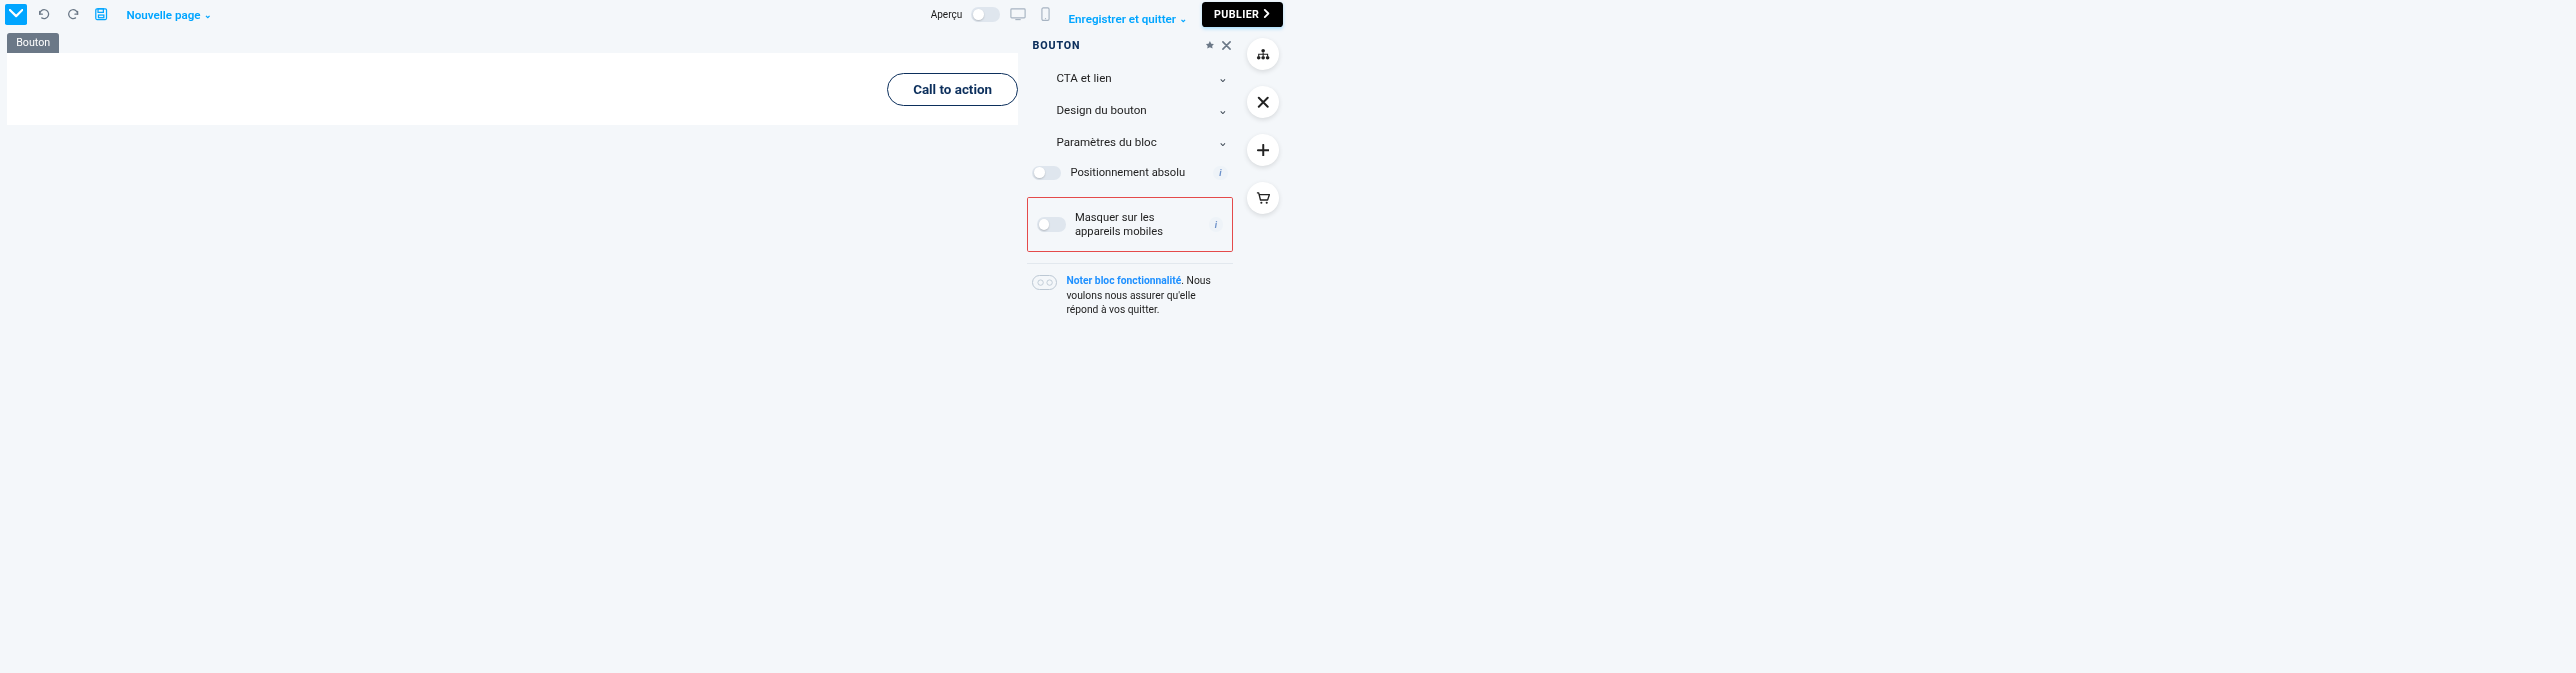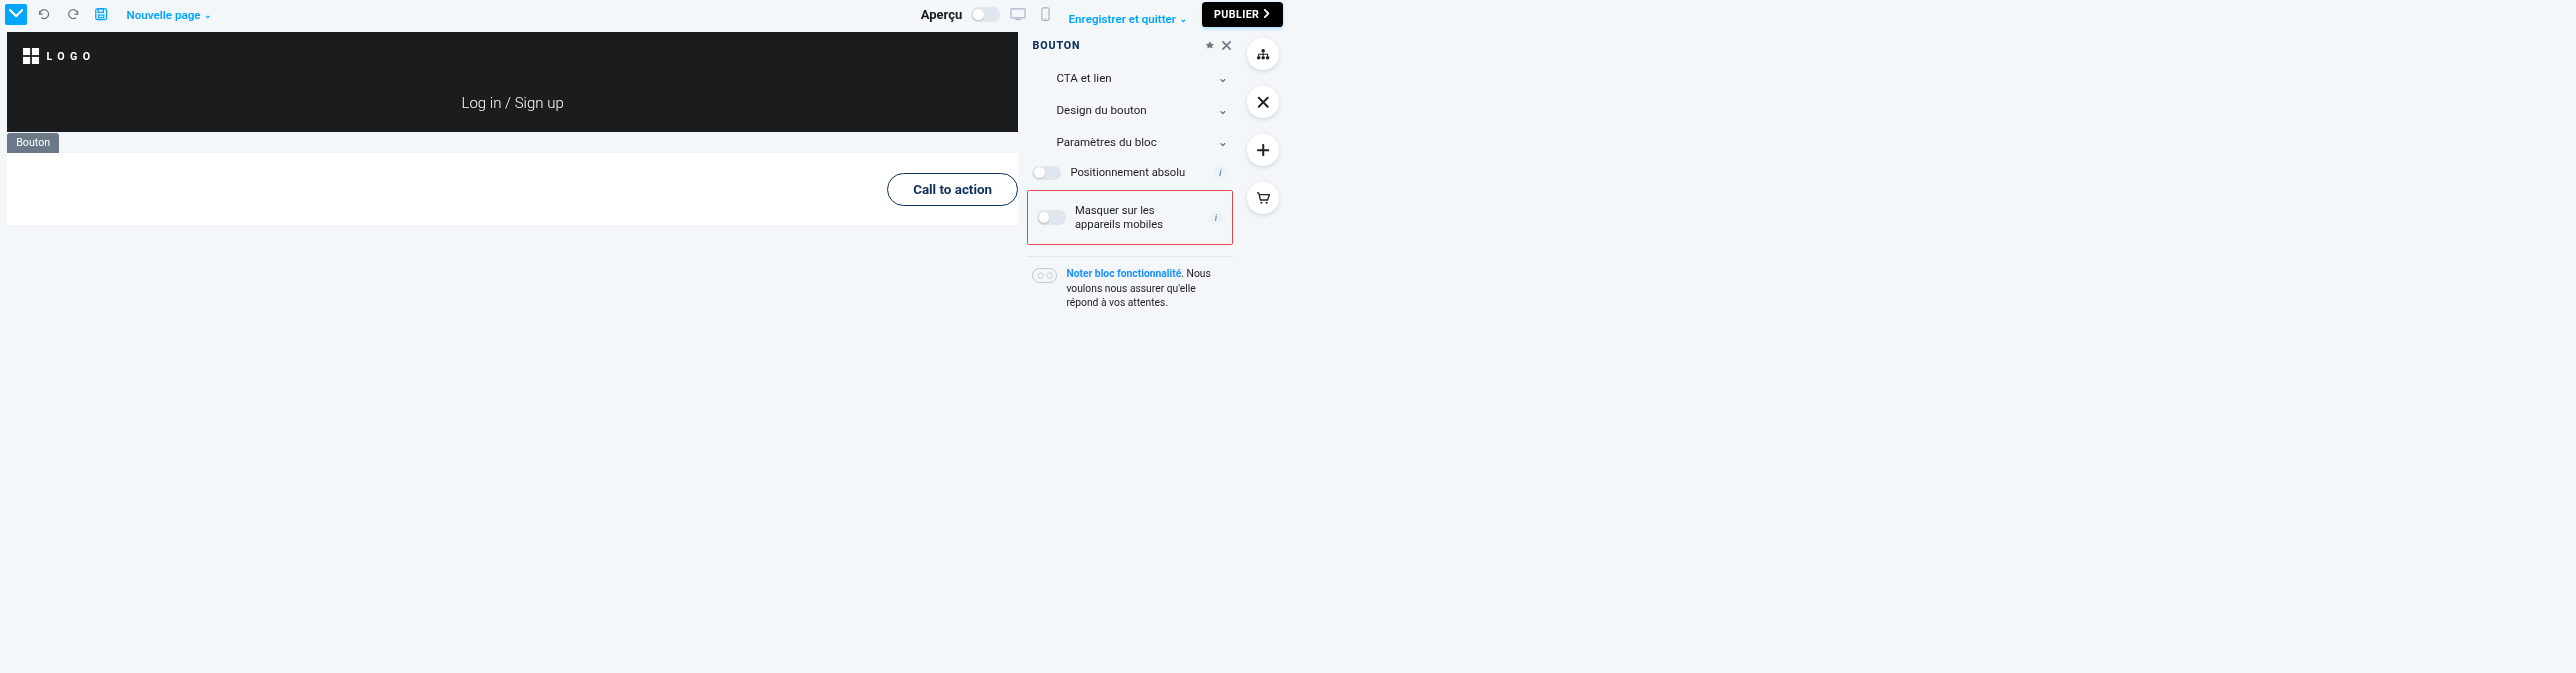--- a/index.html
+++ b/index.html
@@ -6,21 +6,21 @@
     body { font-family: -apple-system, BlinkMacSystemFont, "Segoe UI", Roboto, Arial, sans-serif; background: #f4f7fa; width: 1288px; height: 337px; overflow: hidden; position: relative; }
 
     
     .topbar { position: absolute; top: 0; left: 0; right: 0; height: 29px; display: flex; align-items: center; justify-content: space-between; padding: 0 5.4px; }
     .topbar-left { display: flex; align-items: center; gap: 7px; }
     .logo-sq { width: 21.5px; height: 21.5px; background: #00a5ff; display: flex; align-items: center; justify-content: center; border-radius: 1.8px; }
     .topbar-iconbtn { width: 21.5px; height: 21.5px; display: flex; align-items: center; justify-content: center; color: #6b7887; cursor: pointer; border-radius: 1.8px; }
     .topbar-iconbtn.active { color: #00a5ff; }
     .newpage { color: #00a5ff; font-size: 11.6px; font-weight: 600; display: flex; align-items: center; gap: 3.6px; margin-left: 7.2px; cursor: pointer; }
     .topbar-right { display: flex; align-items: center; gap: 9px; }
-    .preview-label { font-weight: 700; font-size: 13px; color: #1a1a1a; }
+    .preview-label { font-weight: 400; font-size: 10px; color: #1a1a1a; }
     .toggle { width: 29px; height: 14.3px; background: #dfe6ee; border-radius: 7.2px; cursor: pointer; position: relative; display: flex; align-items: center; }
     .toggle .knob { width: 10.7px; height: 10.7px; background: #fff; border-radius: 50%; position: absolute; left: 1.8px; box-shadow: 0 0.9px 1.8px rgba(0,0,0,.2); }
     .device-btn { width: 18px; height: 21.5px; display:flex; align-items:center; justify-content:center; color:#a7b4c2; cursor:pointer;}
     .save-exit { color: #00a5ff; font-size: 11.6px; font-weight: 600; display: flex; align-items: center; gap: 3.6px; cursor:pointer; padding: 0 5.4px; margin-top: 8px; }
     .publish-btn { background: #000000; color: #fff; font-size: 10.7px; font-weight: 700; letter-spacing: 0.4px; padding: 6.3px 12.5px; border-radius: 3.6px; display: flex; align-items: center; gap: 3.6px; cursor: pointer; box-shadow: 0 1.8px 3.6px rgba(0,165,255,.3); }
 
     
     .canvas-wrap { position: absolute; top: 32px; left: 7.2px; right: 270px; }
     .hero { background: #1b1c1e; height: 100px; position: relative; }
     .hero-logo { position: absolute; top: 16px; left: 16px; display: flex; align-items: center; gap: 7.2px; color: #fff; }
@@ -34,21 +34,21 @@
     
     .right-panel { position: absolute; top: 32px; right: 55px; width: 206px; }
     .panel-title-row { display: flex; align-items: center; justify-content: space-between; padding: 5.4px 1.8px 9px 5.4px; }
     .panel-title { font-weight: 800; font-size: 10.7px; letter-spacing: 0.9px; color: #0c2f5c; }
     .panel-title-icons { display: flex; gap: 7.2px; color: #6b7887; }
     .accordion-row { padding: 9px 5.4px; font-size: 11.6px; color: #222; display: flex; align-items: center; justify-content: space-between; cursor: pointer; margin-left: 24px; }
     .chev { color:#3a4552; }
     .toggle-row { display: flex; align-items: center; gap: 9px; padding: 7.2px 5.4px; }
     .toggle-row .label { font-size: 11.2px; color: #222; flex: 1; line-height: 1.25; }
     .info-i { width: 14.3px; height: 14.3px; border-radius: 50%; background:#eef3f8; color:#6b90c9; font-style: italic; font-weight:700; font-size:9px; display:flex; align-items:center; justify-content:center; cursor:pointer; }
-    .highlight-box { border: 1.8px solid #e44a4a; padding: 5.4px 3.6px; margin: 3px 0 0 0; border-radius: 1.8px; }
+    .highlight-box { border: 1.8px solid #e44a4a; padding: 5.4px 3.6px; margin: 10px 0 0 0; border-radius: 1.8px; }
     .divider { height: 0.9px; background: #e2e8ee; margin: 10.7px 0; }
     .feedback { display: flex; gap: 9px; padding: 0 5.4px; }
     .faces { width: 25px; height: 14.3px; border: 1.3px solid #bcc8d4; border-radius: 8px; display:flex; align-items:center; justify-content:center; gap:1.8px; flex-shrink:0; margin-top:0.9px;}
     .feedback-text { font-size: 10.3px; line-height: 1.4; color:#222; }
     .feedback-link { color:#1e90ff; font-weight:700; cursor:pointer; }
 
     
     .fab-stack { position: absolute; top: 38px; right: 9px; display: flex; flex-direction: column; gap: 16px; }
     .fab { width: 32px; height: 32px; background: #fff; border-radius: 50%; display: flex; align-items: center; justify-content: center; box-shadow: 0 1.8px 5.4px rgba(0,0,0,.12); cursor: pointer; color:#222;}
   </style>
@@ -112,34 +112,20 @@
       <span>
         <svg width="7.2" height="9" viewBox="0 0 8 10">
             <path d="M2 1l4 4-4 4" stroke="#fff" stroke-width="2" fill="none" stroke-linecap="round" stroke-linejoin="round"></path>
           </svg>
       </span>
     </div>
   </div>
 </div>
 
 <div class="canvas-wrap">
-  <div class="hero">
-    <div class="hero-logo">
-      <span class="hero-logo-glyph">
-        <svg width="16" height="16" viewBox="0 0 18 18">
-            <rect x="0" y="0" width="8" height="8" fill="#fff"></rect>
-            <rect x="10" y="0" width="8" height="8" fill="#fff"></rect>
-            <rect x="0" y="10" width="8" height="8" fill="#fff"></rect>
-            <rect x="10" y="10" width="8" height="8" fill="#fff"></rect>
-          </svg>
-      </span>
-      <span class="hero-logo-text">LOGO</span>
-    </div>
-    <div class="hero-login">Log in / Sign up</div>
-  </div>
   <span class="block-tag">Bouton</span>
   <div class="cta-section">
     <span class="cta-btn">Call to action</span>
   </div>
 </div>
 
 <div class="right-panel">
   <div class="panel-title-row">
     <span class="panel-title">BOUTON</span>
     <div class="panel-title-icons">
@@ -192,21 +178,21 @@
   <div class="feedback">
     <div class="faces">
       <svg width="7.2" height="7.2" viewBox="0 0 8 8">
           <circle cx="4" cy="4" r="3" fill="none" stroke="#bcc8d4" stroke-width="1"></circle>
         </svg>
       <svg width="7.2" height="7.2" viewBox="0 0 8 8">
           <circle cx="4" cy="4" r="3" fill="none" stroke="#bcc8d4" stroke-width="1"></circle>
         </svg>
     </div>
     <div class="feedback-text">
-      <span class="feedback-link">Noter bloc fonctionnalité</span><span>. Nous voulons nous assurer qu'elle répond à vos attentes.</span>
+      <span class="feedback-link">Noter bloc fonctionnalité</span><span>. Nous voulons nous assurer qu'elle répond à vos quitter.</span>
     </div>
   </div>
 </div>
 
 <div class="fab-stack">
   <div class="fab">
     <svg width="14.3" height="12.5" viewBox="0 0 16 14">
         <circle cx="8" cy="3" r="2" fill="#222"></circle>
         <circle cx="3" cy="11" r="2" fill="#222"></circle>
         <circle cx="8" cy="11" r="2" fill="#222"></circle>

